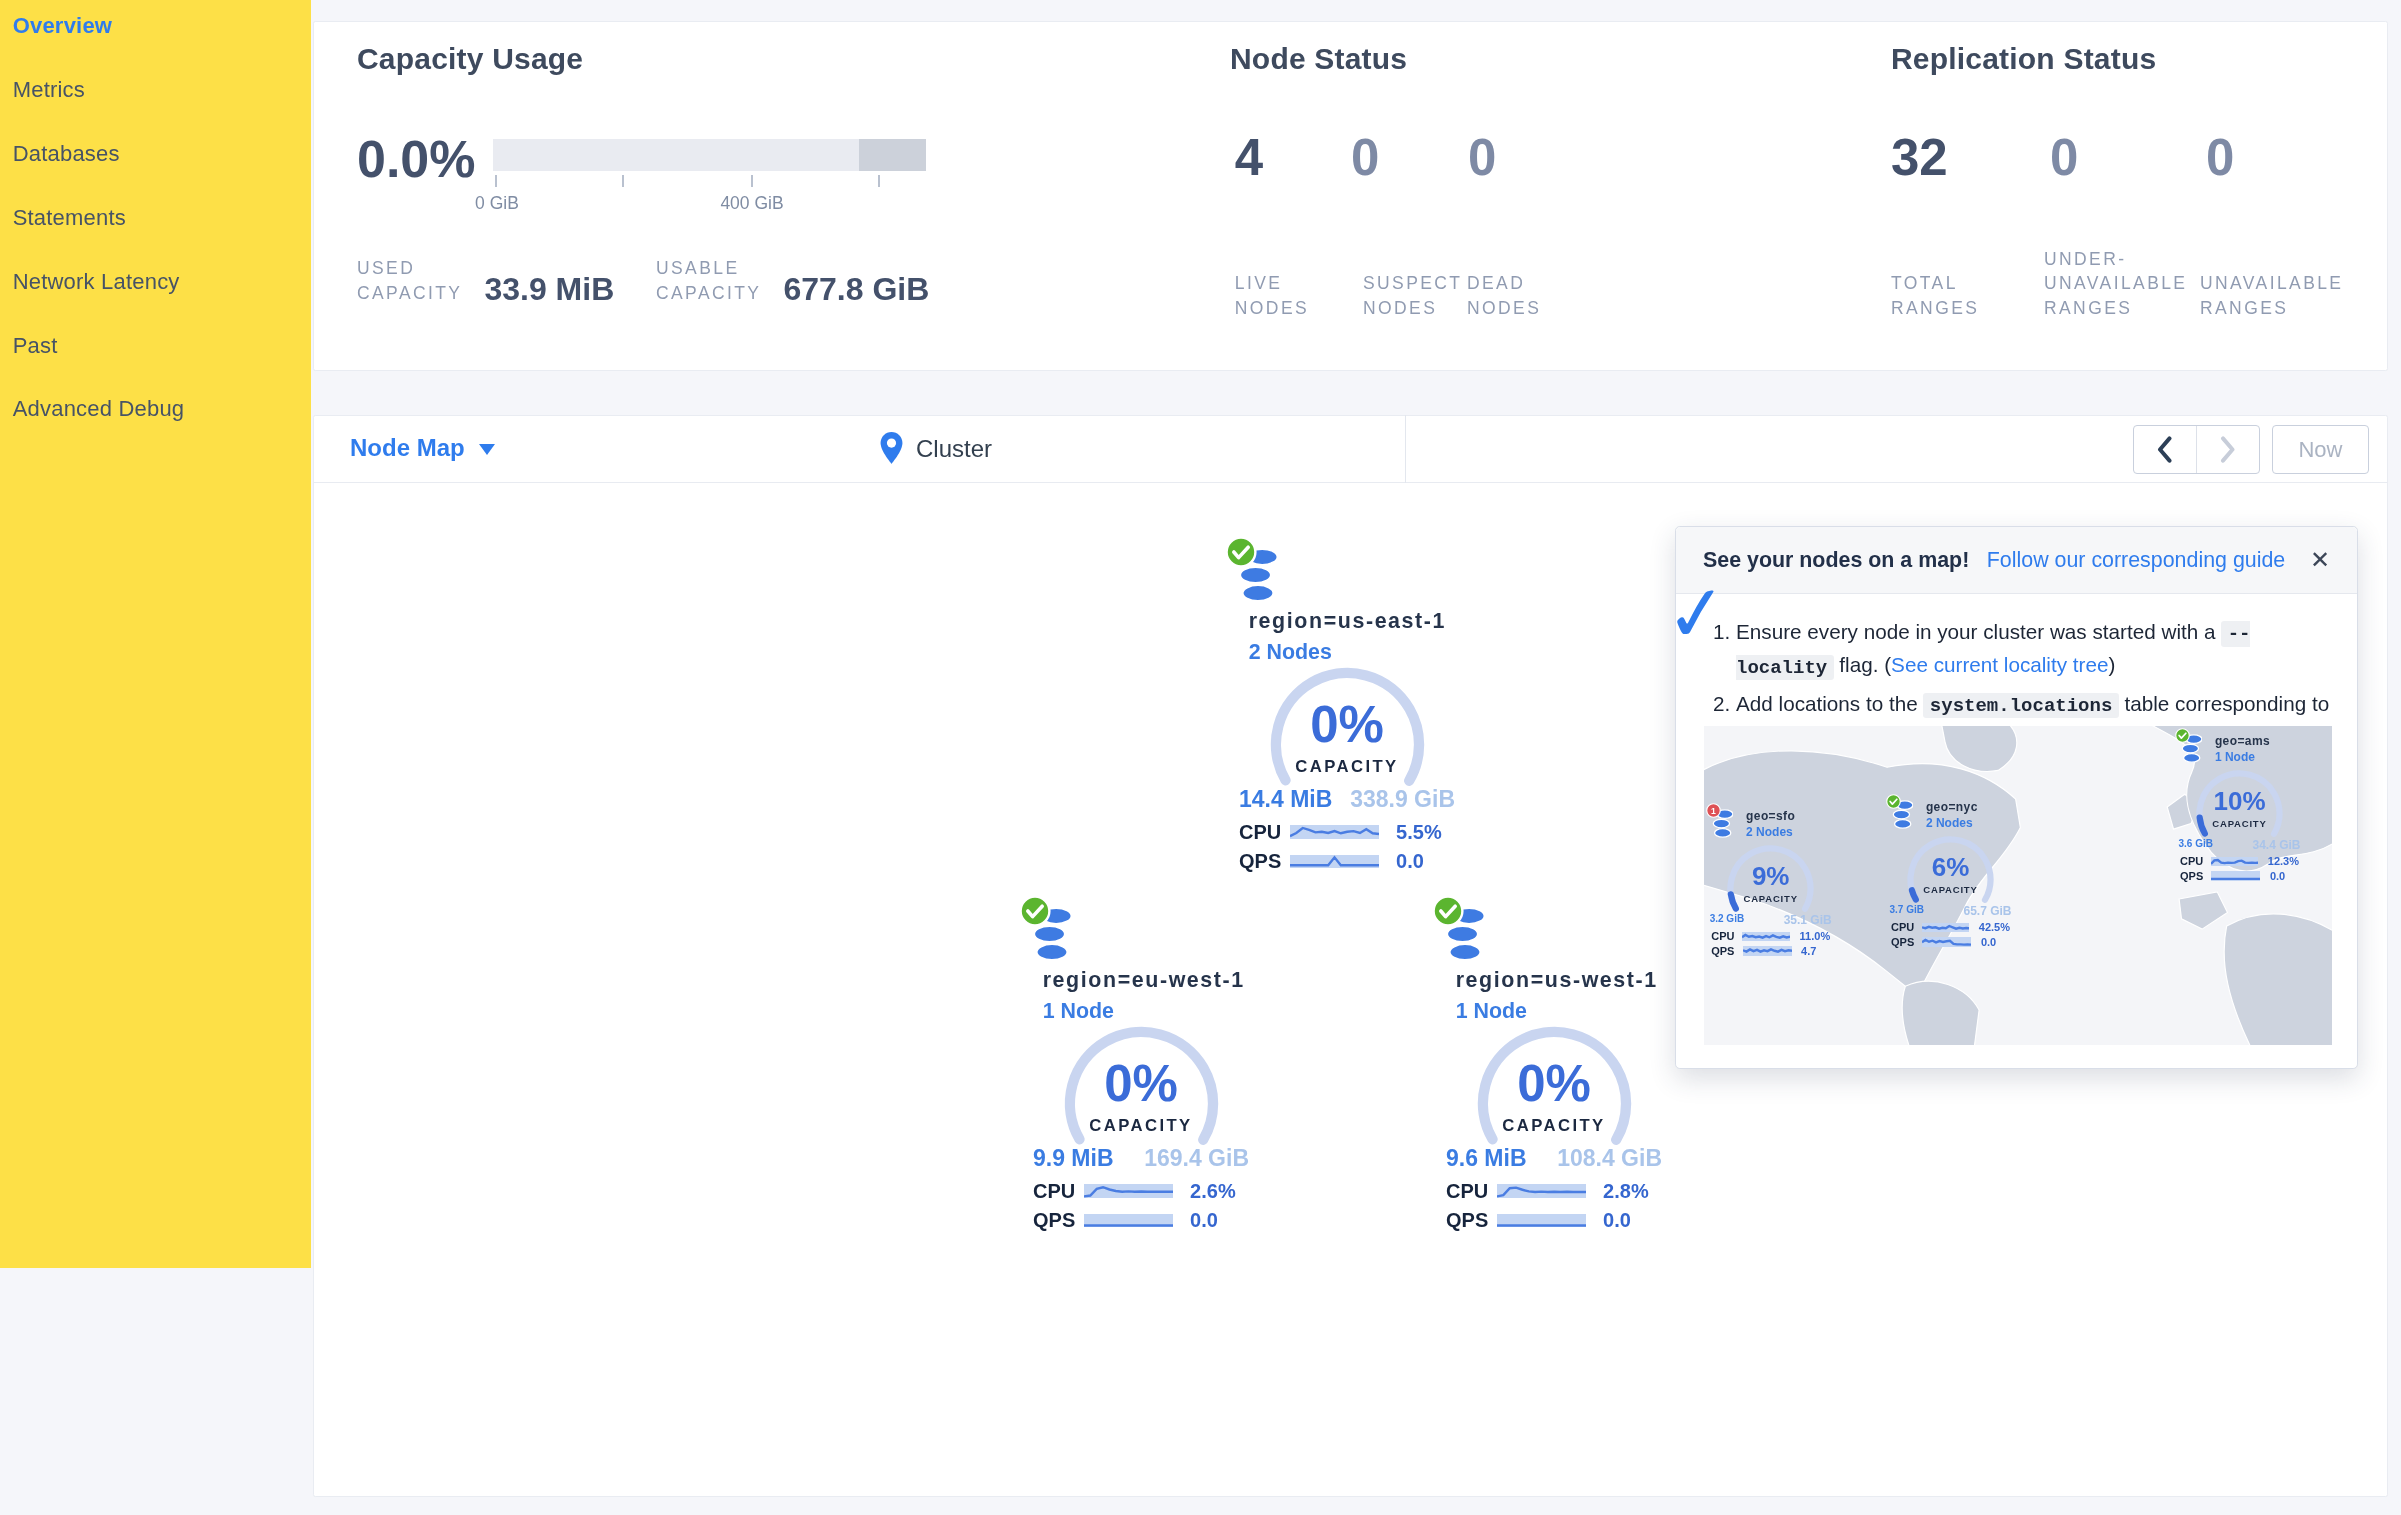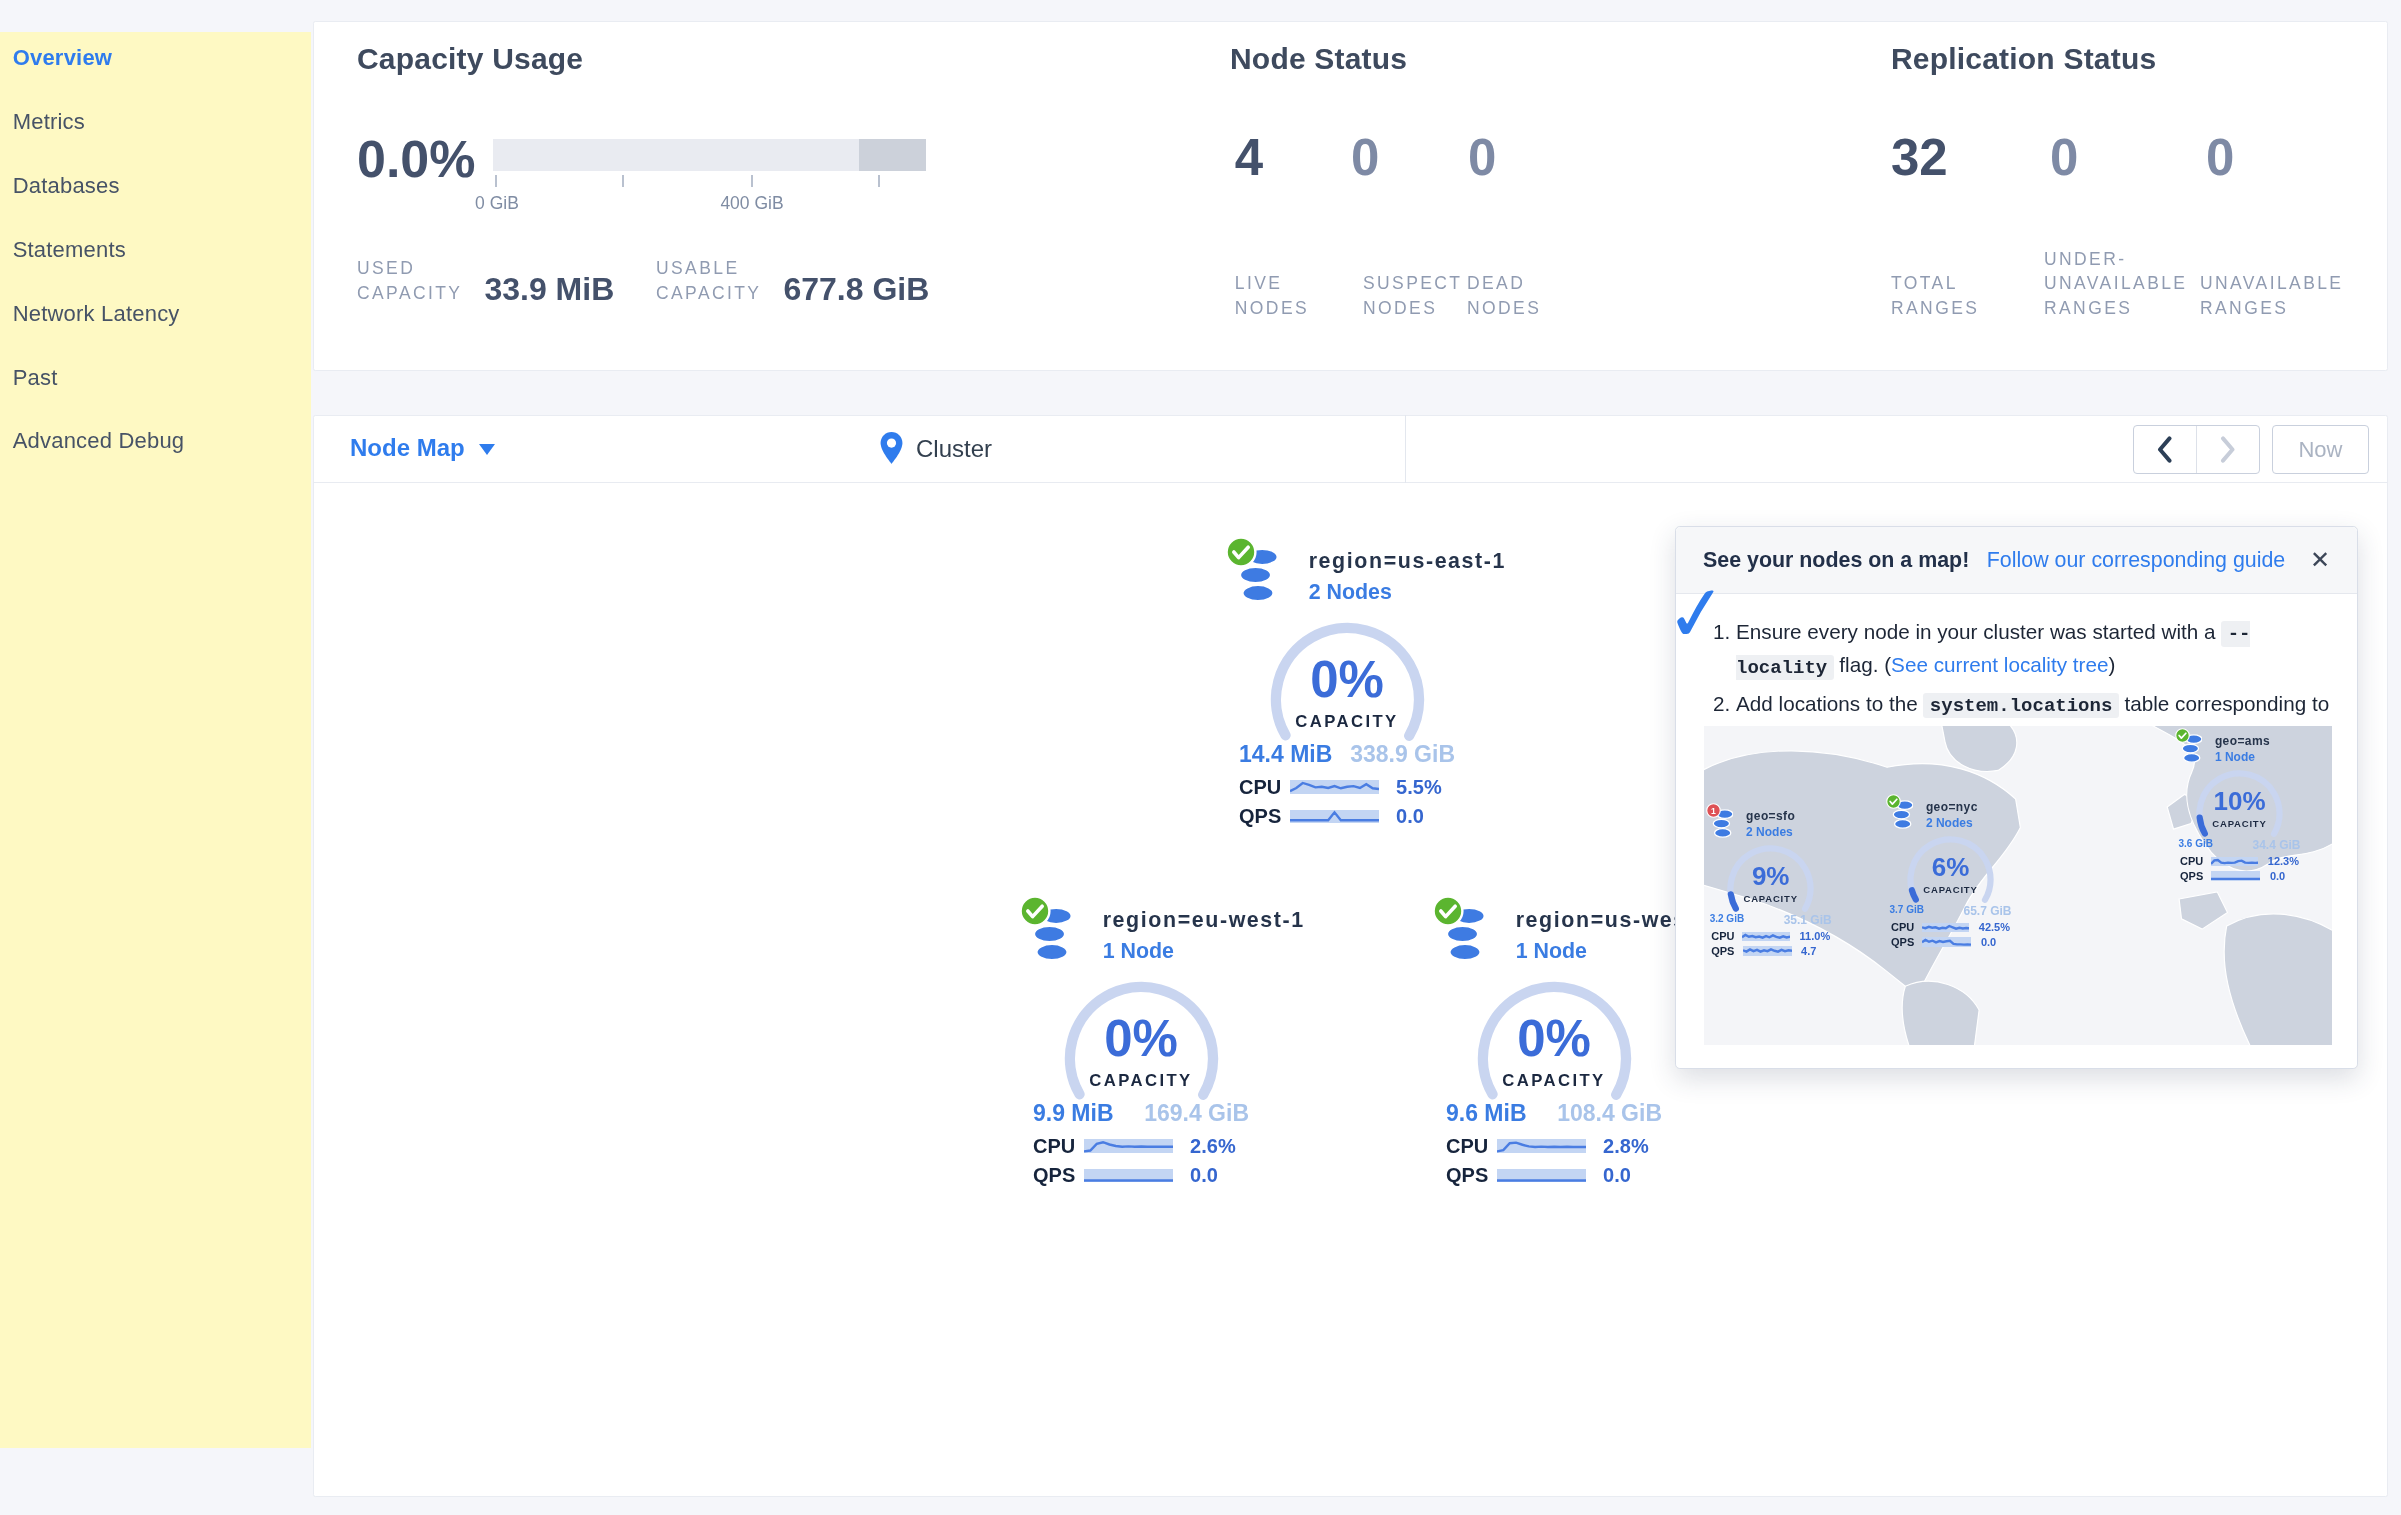--- a/index.html
+++ b/index.html
@@ -6,21 +6,21 @@
   html,body { width:2401px; height:1516px; overflow:hidden; }
   body {
     background:#f5f6fa;
     font-family:"Liberation Sans","DejaVu Sans",sans-serif;
     color:#3e4a61;
     position:relative;
   }
   .stage { position:absolute; inset:0; width:2401px; height:1516px; }
 
   
-  .sidebar { position:absolute; left:0; top:0; width:311px; height:1416px; background:#fef9c3;margin-top:32px; }
+  .sidebar { position:absolute; left:0; top:0; width:311px; height:1268px; background:#fde047; }
   .nav-item {
     position:absolute; left:12.7px; font-size:22px; color:#475366; cursor:pointer;
     white-space:nowrap; letter-spacing:0.2px;
   }
   .nav-item.active { color:#2f7ced; font-weight:700; }
 
   
   .panel { position:absolute; background:#ffffff; border:0.8px solid #e9ecf2; border-radius:2.4px; }
   .panel-stats { left:313px; top:21.4px; width:2075px; height:350px; }
   .panel-map   { left:313px; top:415px; width:2075px; height:1082px; }
@@ -79,21 +79,21 @@
   .arrow-btn { flex:1; display:flex; align-items:center; justify-content:center; cursor:pointer; }
   .arrow-btn + .arrow-btn { border-left:0.8px solid #dde1e9; }
   .now-btn {
     position:absolute; left:1959px; top:10.3px; width:97px; height:49px;
     border:0.8px solid #c9d0dd; border-radius:4px; background:#fff;
     font-size:22px; color:#aab3c2; display:flex; align-items:center; justify-content:center; cursor:pointer;
   }
 
   
   .node-group { position:absolute; width:238px; }
-  .ng-header { display:flex; margin-left:6.4px; position:relative; }
+  .ng-header { display:flex; margin-left:6.4px; position:relative;flex-direction:column; }
   .ng-icon { position:relative; width:60px; height:73px; flex:0 0 60px; }
   .status-badge { position:absolute; left:-9.5px; top:-11px; }
   .ng-titles { margin-left:14.3px; padding-top:1.6px; }
   .ng-name { font-size:21.4px; font-weight:700; letter-spacing:1.6px; color:#26344b; white-space:nowrap; }
   .ng-nodes { font-size:21.4px; font-weight:700; color:#3a7ce2; margin-top:6.4px; cursor:pointer; }
   .gauge { position:relative; width:159px; margin:0 auto; height:119px; }
   .gauge svg { position:absolute; left:0; top:0; overflow:visible; }
   .g-pct { position:absolute; width:100%; text-align:center; top:30px; font-size:51px; font-weight:700; color:#3b6cd8; }
   .g-cap { position:absolute; width:100%; text-align:center; top:92px; font-size:16.7px; font-weight:700; letter-spacing:2.4px; color:#1b2840; }
   .cap-values { display:flex; justify-content:space-between; width:216px; margin:1.6px auto 0; }

